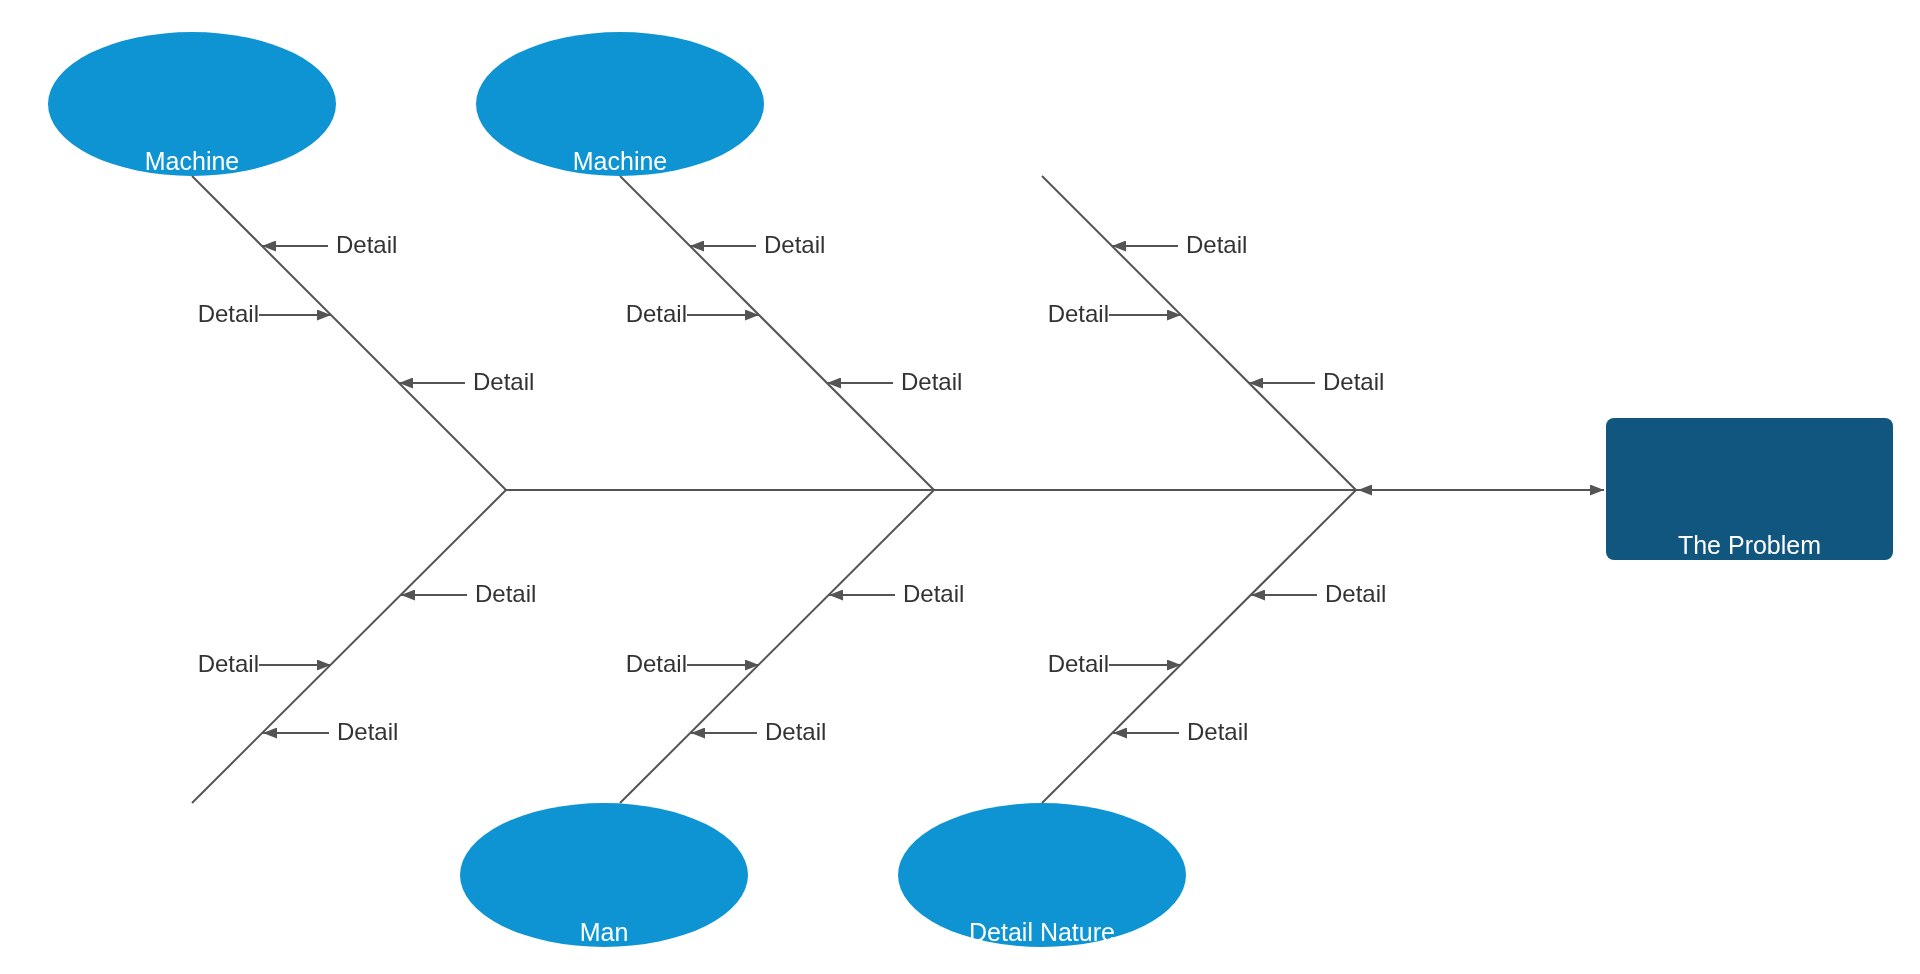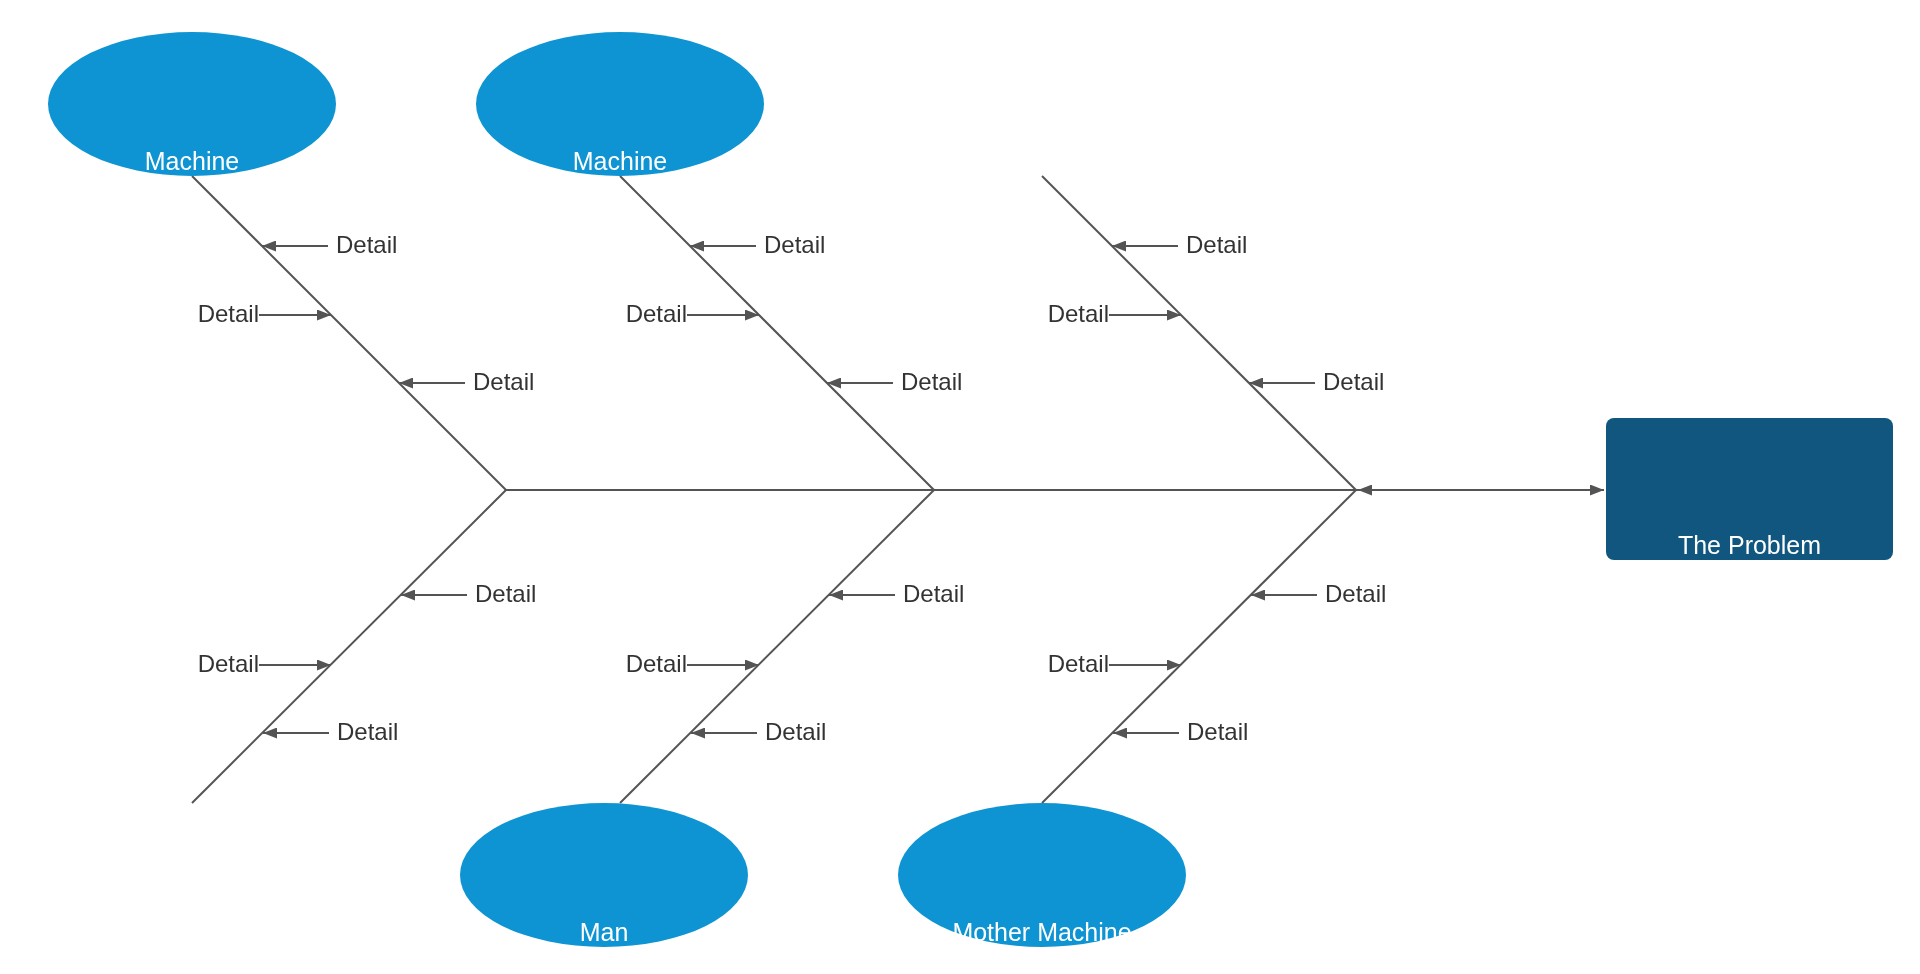--- a/index.html
+++ b/index.html
@@ -122,21 +122,21 @@
     <span>Machine</span>
   </div>
   <div class="node ellipse" style="left:476px; top:32px">
     <span>Machine</span>
   </div>
 
   <div class="node ellipse" style="left:460px; top:803px">
     <span>Man</span>
   </div>
   <div class="node ellipse" style="left:898px; top:803px">
-    <span>Mother Machine</span>
+    <span>Detail Nature</span>
   </div>
 
   <div class="node problem">
     <span>The Problem</span>
   </div>
 
   <span class="detail-label" style="left:336px; top:246px">Detail</span>
   <span class="detail-label anchor-right" style="left:259px; top:315px">Detail</span>
   <span class="detail-label" style="left:473px; top:383px">Detail</span>
 

